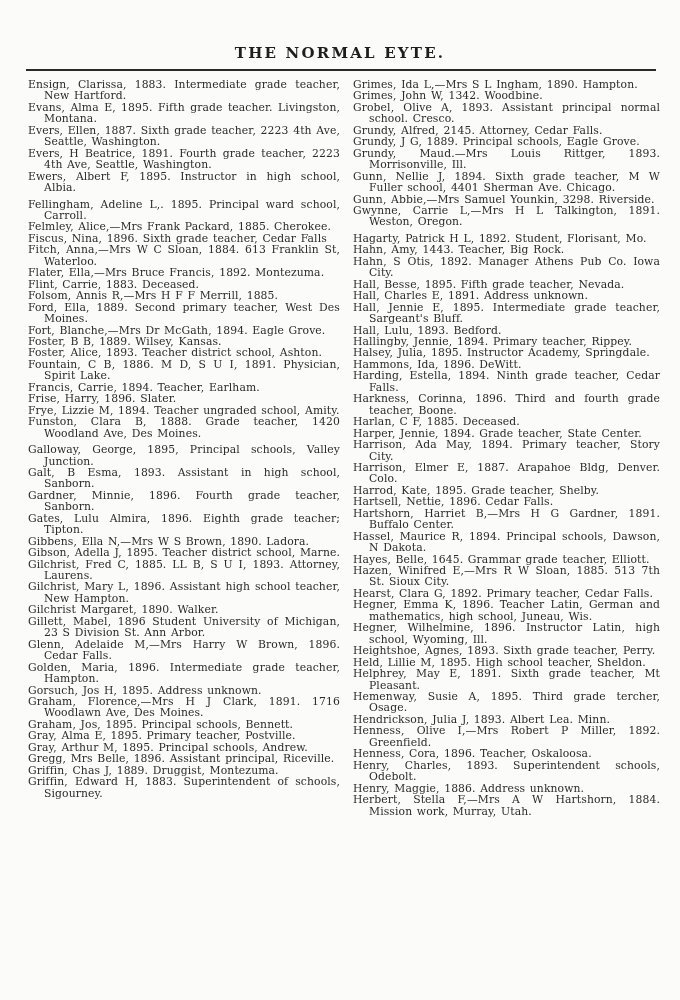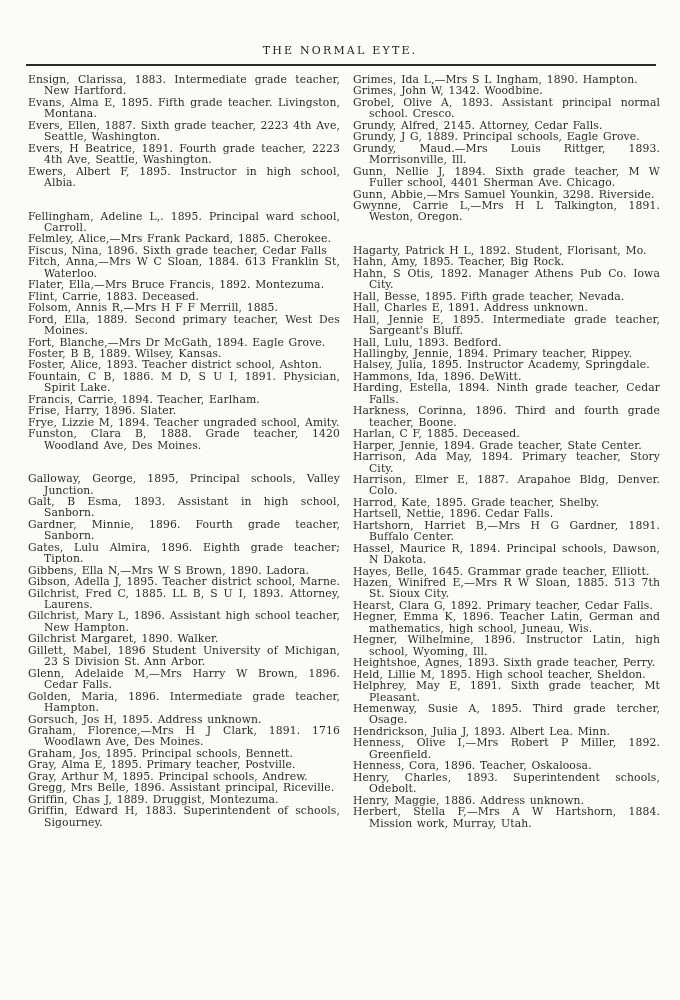--- a/index.html
+++ b/index.html
@@ -17,41 +17,41 @@
     color: #262624;
     font-family: "DejaVu Serif", "Liberation Serif", serif;
     box-sizing: border-box;
   }
   .header {
     padding-top: 44px;
   }
   .page-title {
     margin: 0;
     text-align: center;
-    font-size: 11px;
-    font-weight: 400;
+    font-size: 15px;
+    font-weight: 700;
     letter-spacing: 2.2px;
     color: #1e1e1c;
   }
   .header-rule {
     height: 2px;
     background: #2a2a28;
     margin: 7px 24px 0 26px;
   }
   .columns {
     display: flex;
     padding: 8px 20px 0 28px;
     gap: 13px;
   }
   .column {
     box-sizing: border-box;
   }
   .column-left  { flex: 0 0 312px; width: 312px; }
   .column-right { flex: 0 0 307px; width: 307px; }
-  .group + .group { margin-top: 22px; }
+  .group + .group { margin-top: 5px; }
   .entry {
     margin: 0;
     padding-left: 16px;
     text-indent: -16px;
     text-align: justify;
     font-size: 10.8px;
     line-height: 11.45px;
     letter-spacing: 0.1px;
     word-spacing: 1.1px;
     color: #2b2b29;
@@ -122,21 +122,21 @@
           <p class="entry">Grobel, Olive A, 1893.  Assistant principal normal school. Cresco.</p>
           <p class="entry">Grundy, Alfred, 2145.  Attorney, Cedar Falls.</p>
           <p class="entry">Grundy, J G, 1889.  Principal schools, Eagle Grove.</p>
           <p class="entry">Grundy, Maud.—Mrs Louis Rittger, 1893.  Morrisonville, Ill.</p>
           <p class="entry">Gunn, Nellie J, 1894.  Sixth grade teacher, M W Fuller school, 4401 Sherman Ave. Chicago.</p>
           <p class="entry">Gunn, Abbie,—Mrs Samuel Younkin, 3298. Riverside.</p>
           <p class="entry">Gwynne, Carrie L,—Mrs H L Talkington, 1891. Weston, Oregon.</p>
         </div>
         <div class="group">
           <p class="entry">Hagarty, Patrick H L, 1892.  Student, Florisant, Mo.</p>
-          <p class="entry">Hahn, Amy, 1895.  Teacher, Big Rock.</p>
+          <p class="entry">Hahn, Amy, 1443.  Teacher, Big Rock.</p>
           <p class="entry">Hahn, S Otis, 1892.  Manager Athens Pub Co. Iowa City.</p>
           <p class="entry">Hall, Besse, 1895.  Fifth grade teacher, Nevada.</p>
           <p class="entry">Hall, Charles E, 1891.  Address unknown.</p>
           <p class="entry">Hall, Jennie E, 1895.  Intermediate grade teacher, Sargeant's Bluff.</p>
           <p class="entry">Hall, Lulu, 1893.  Bedford.</p>
           <p class="entry">Hallingby, Jennie, 1894.  Primary teacher, Rippey.</p>
           <p class="entry">Halsey, Julia, 1895.  Instructor Academy, Springdale.</p>
           <p class="entry">Hammons, Ida, 1896.  DeWitt.</p>
           <p class="entry">Harding, Estella, 1894.  Ninth grade teacher, Cedar Falls.</p>
           <p class="entry">Harkness, Corinna, 1896.  Third and fourth grade teacher, Boone.</p>

